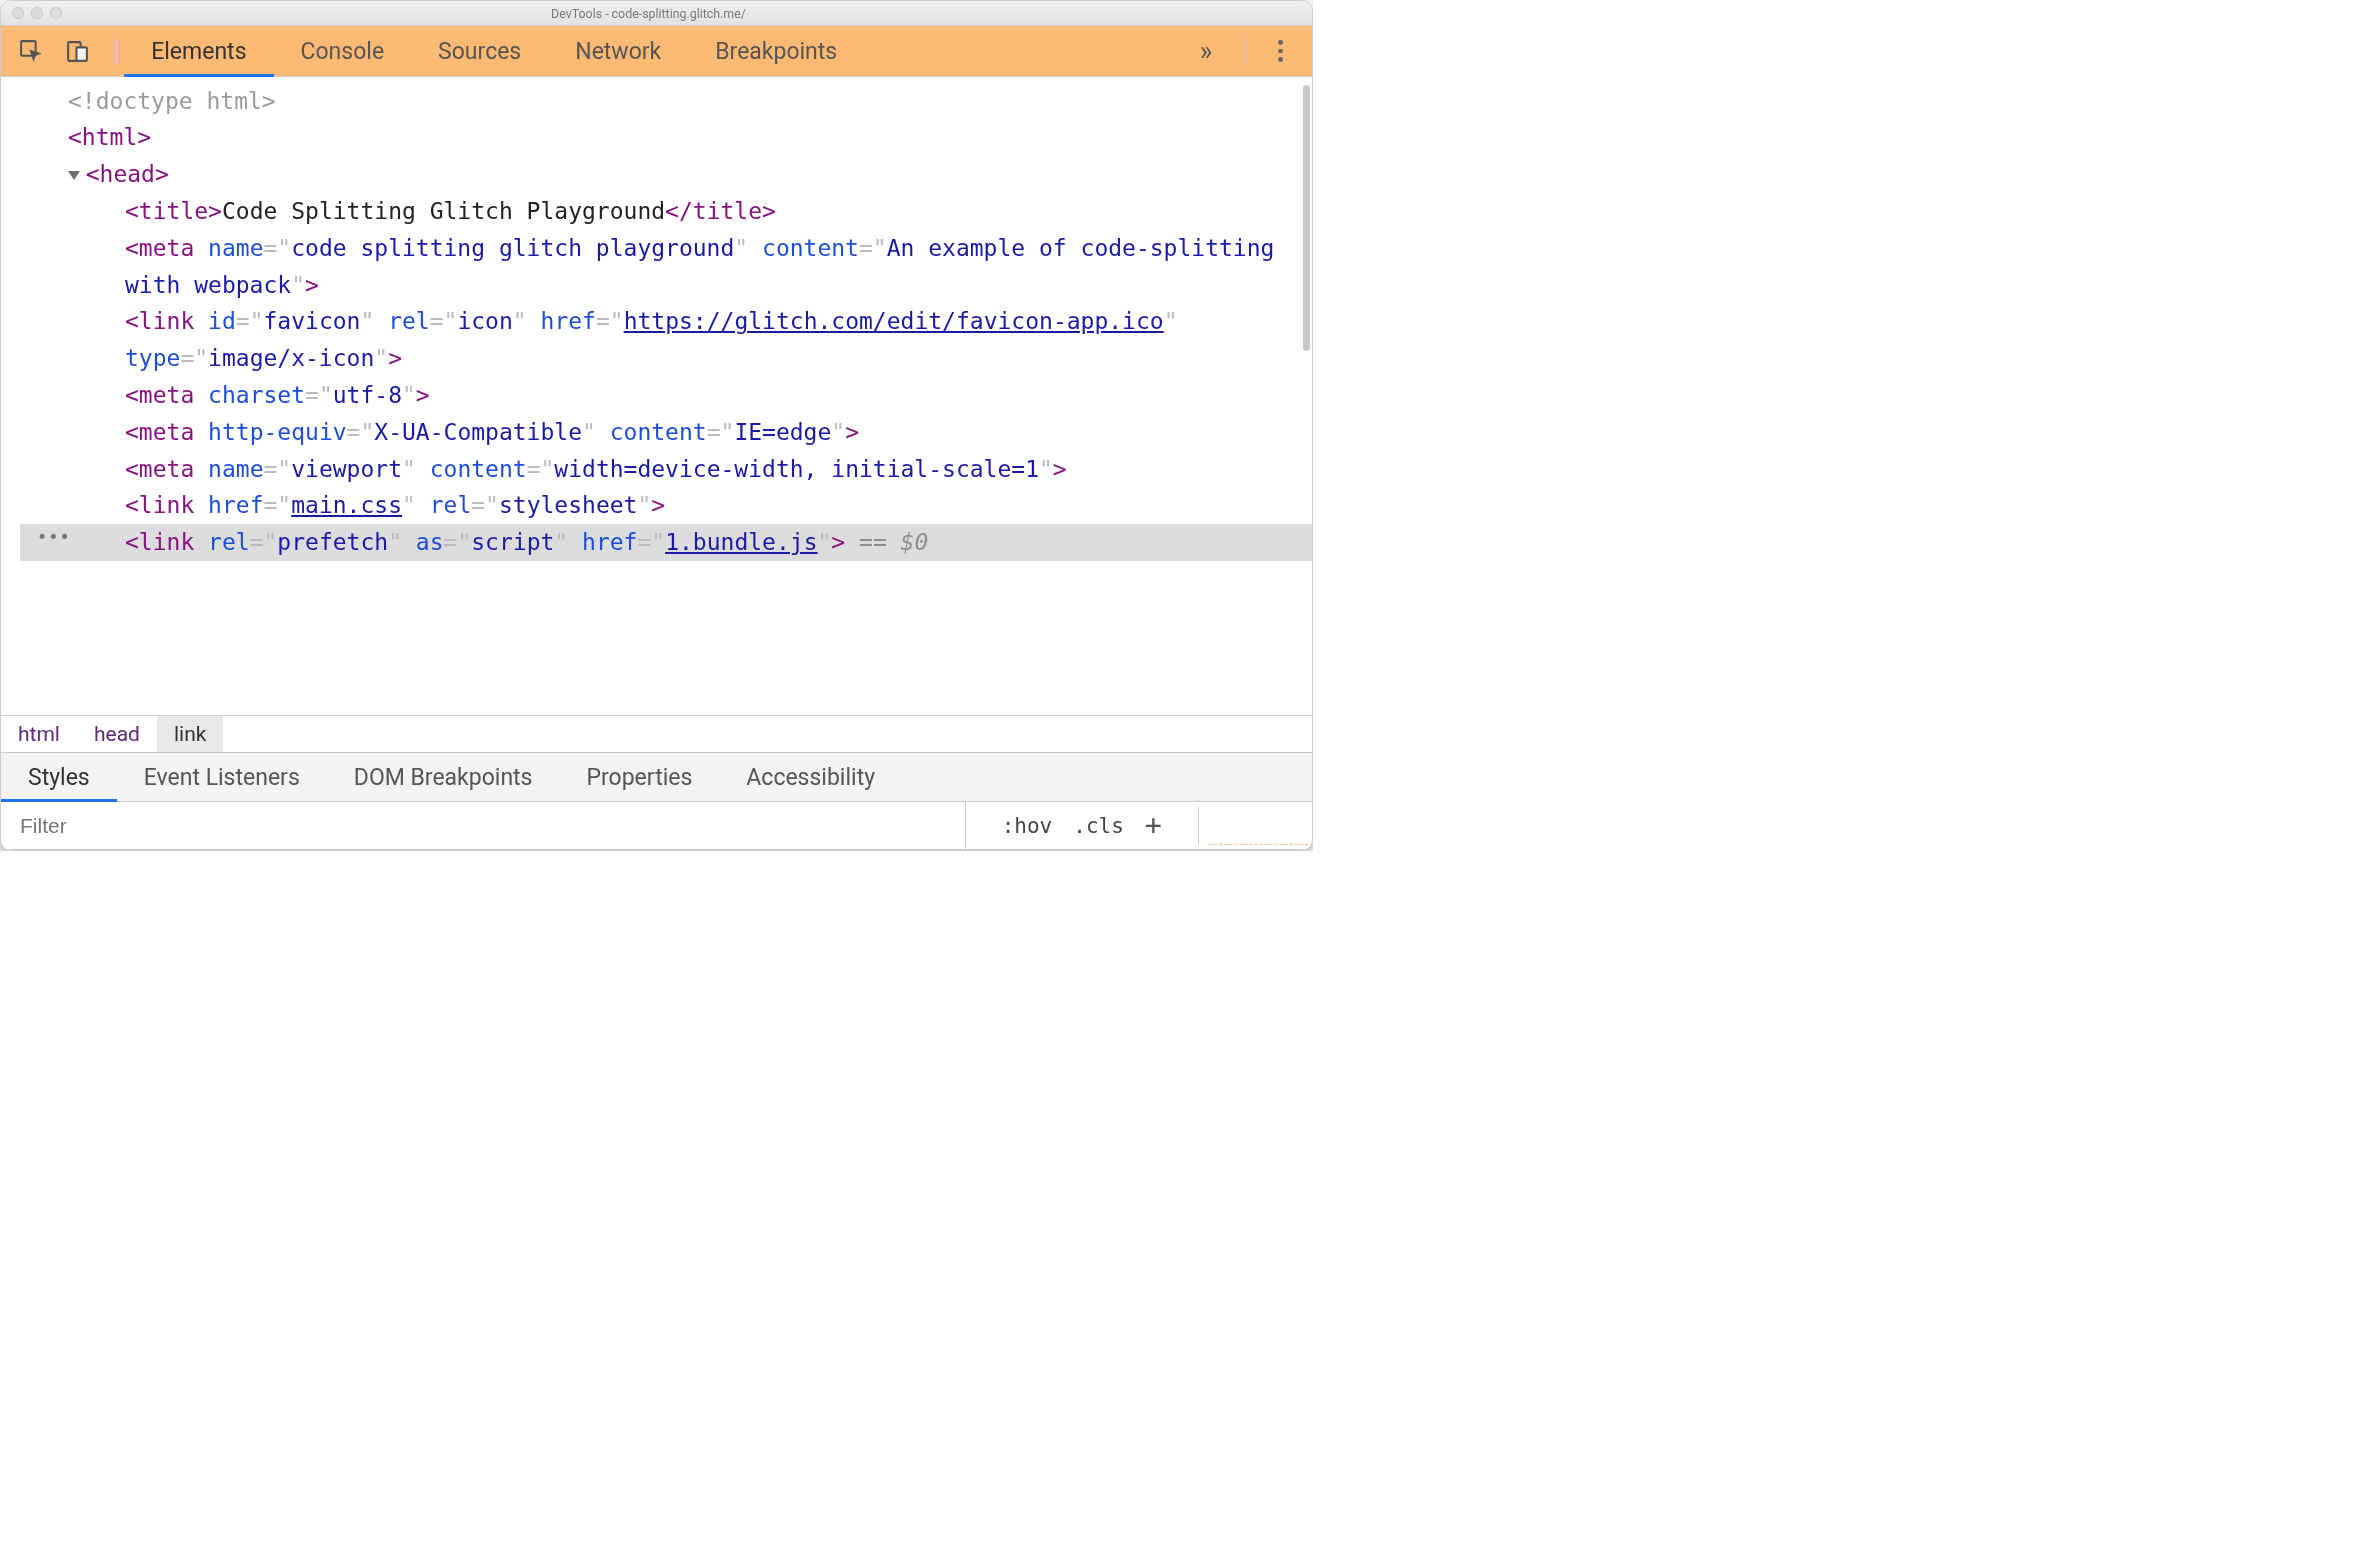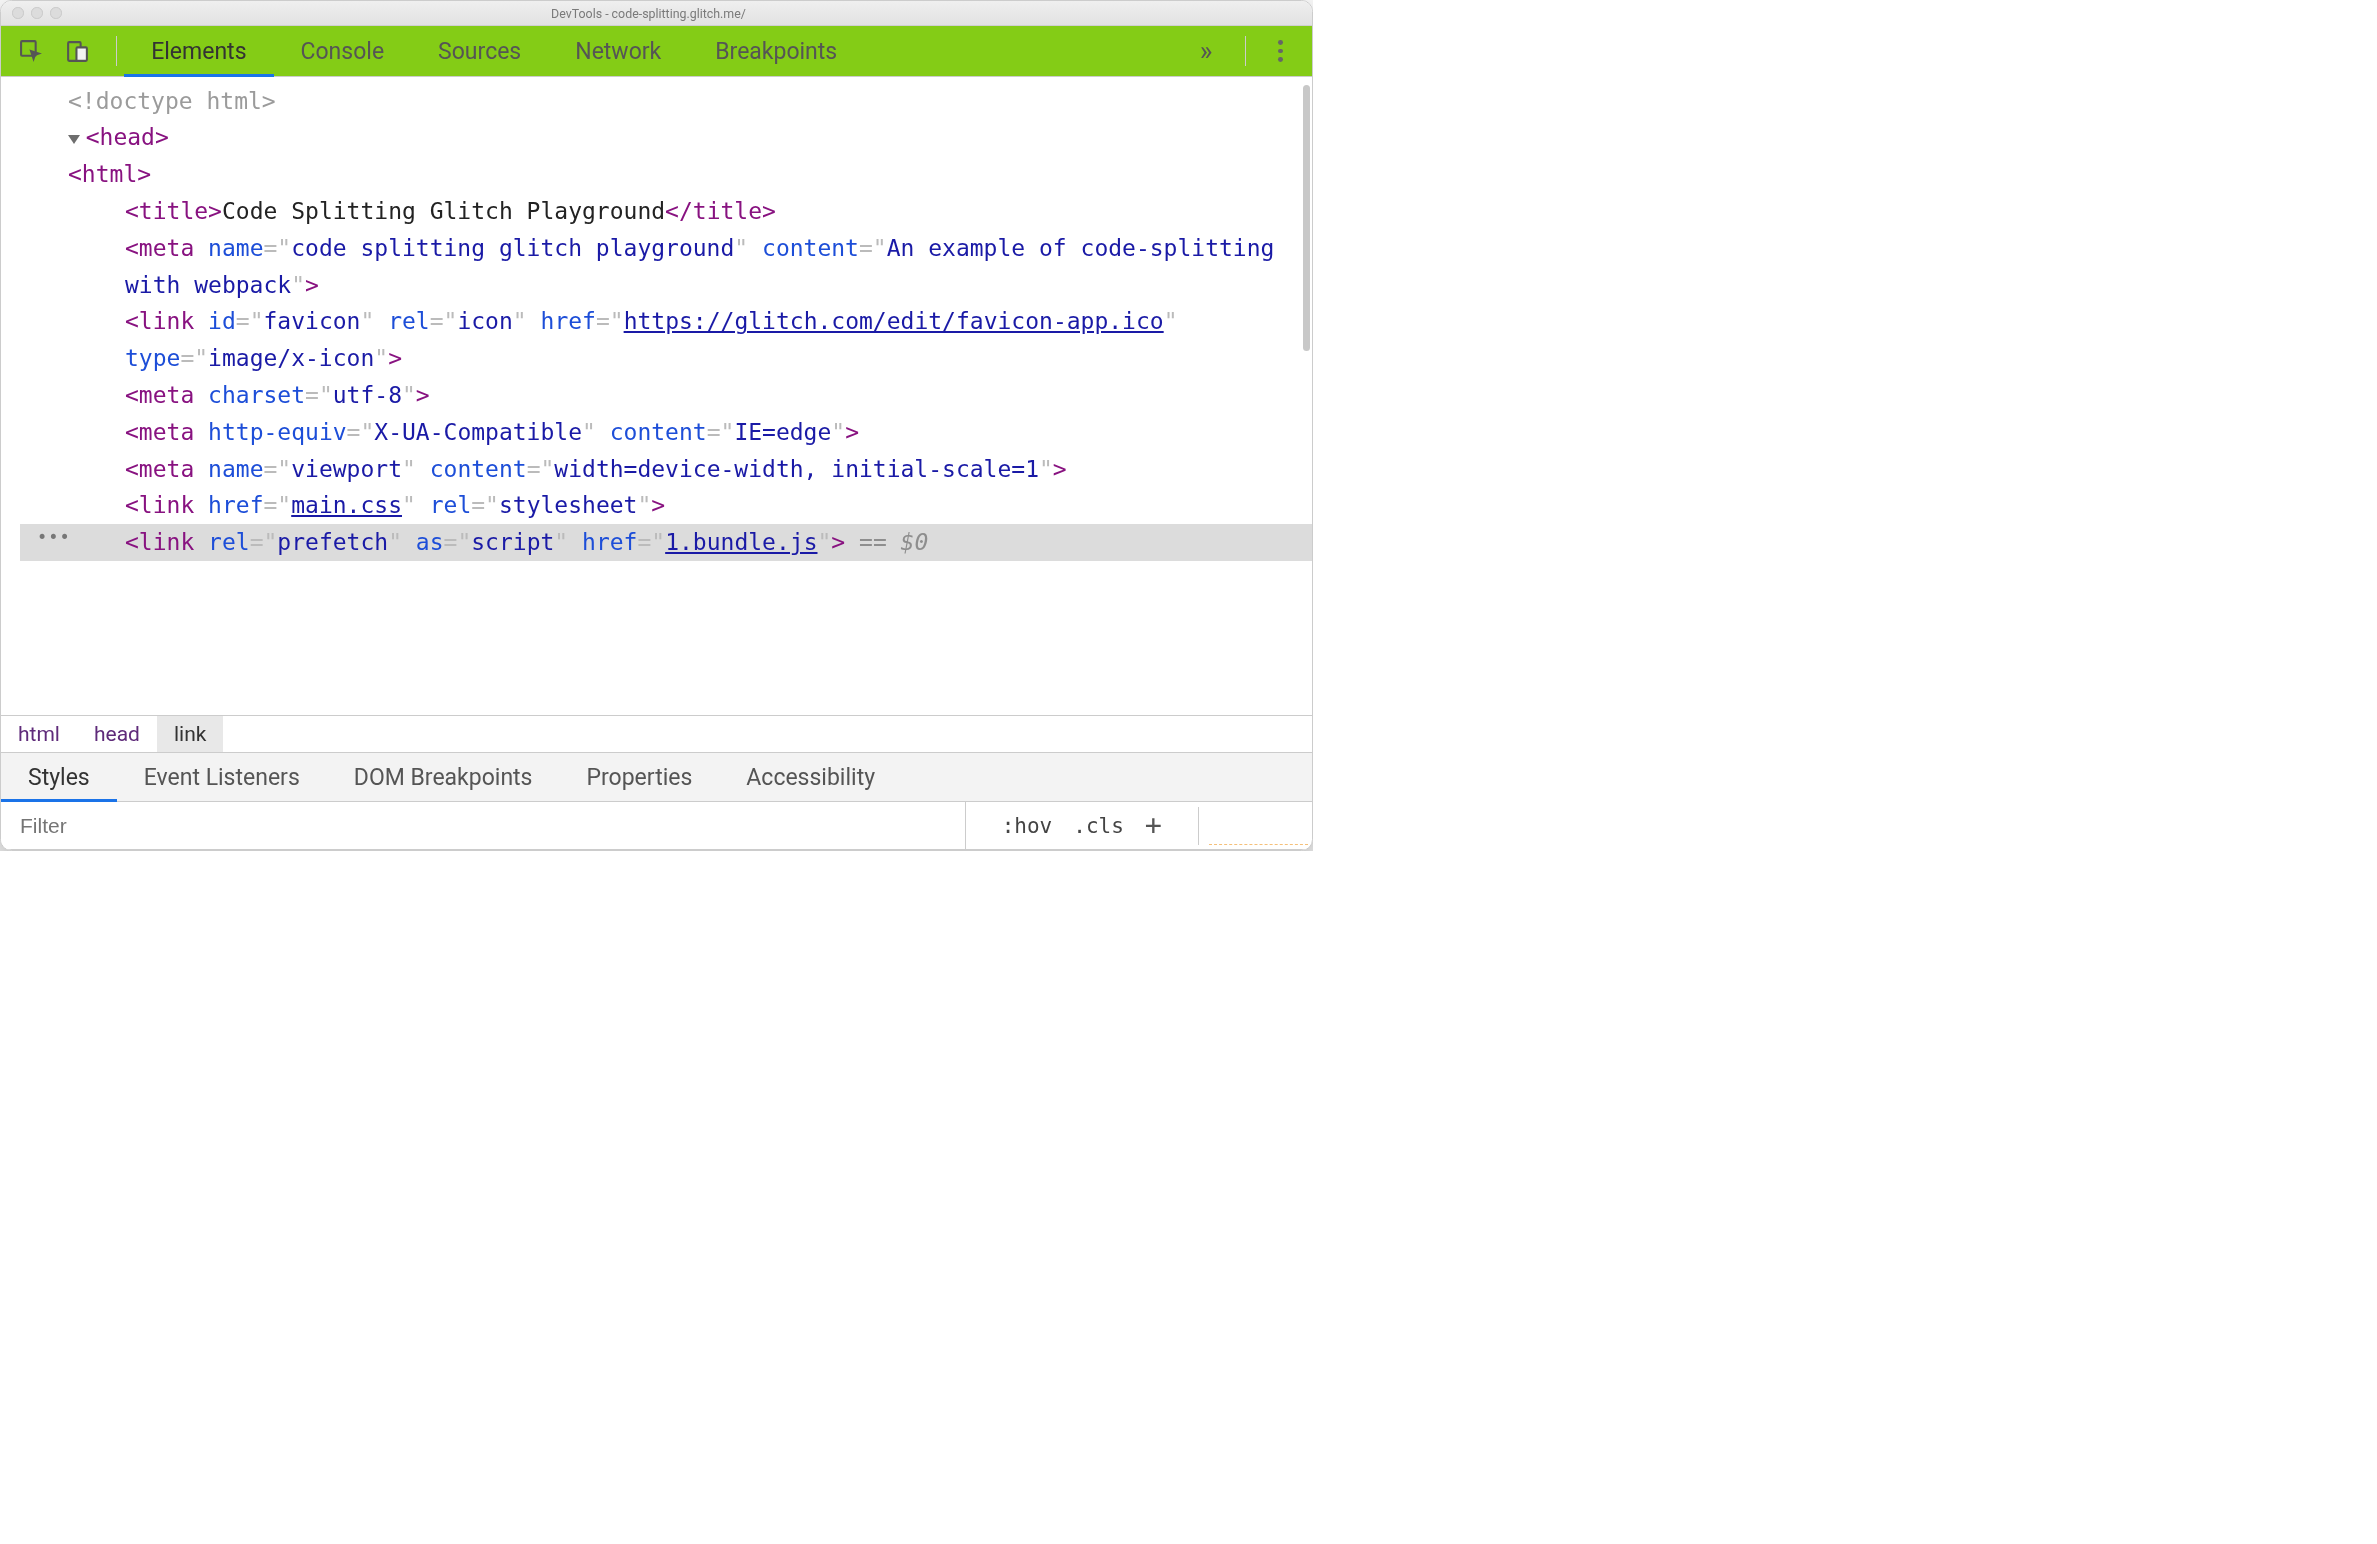--- a/index.html
+++ b/index.html
@@ -45,21 +45,21 @@
       text-align: center;
       font-size: 12.4px;
       color: #7a7a7a;
       pointer-events: none;
     }
     .toolbar {
       height: 51px;
       display: flex;
       align-items: center;
       border-bottom: 1px solid #ccc;
-      background: #84cc16;
+      background: #fdba74;
     }
     .toolbar-left {
       display: flex;
       align-items: center;
       gap: 19px;
       padding: 0 17px;
     }
     .icon-btn {
       width: 27px; height: 27px;
       display: flex; align-items: center; justify-content: center;
@@ -265,22 +265,22 @@
           <span></span>
           <span></span>
           <span></span>
         </div>
     </div>
   </div>
 
   <div class="elements-panel">
     <div class="scrollbar-indicator"></div>
     <div class="dom-line"><span class="doctype">&lt;!doctype html&gt;</span></div>
+    <div class="dom-line"><span class="tag-bracket">&lt;</span><span class="tag-name">html</span><span class="tag-bracket">&gt;</span></div>
     <div class="dom-line"><span class="expand-arrow"></span><span class="tag-bracket">&lt;</span><span class="tag-name">head</span><span class="tag-bracket">&gt;</span></div>
-    <div class="dom-line"><span class="tag-bracket">&lt;</span><span class="tag-name">html</span><span class="tag-bracket">&gt;</span></div>
 
     <div class="dom-line indent2"><span class="tag-bracket">&lt;</span><span class="tag-name">title</span><span class="tag-bracket">&gt;</span><span class="text-content">Code Splitting Glitch Playground</span><span class="tag-bracket">&lt;/</span><span class="tag-name">title</span><span class="tag-bracket">&gt;</span></div>
 
     <div class="dom-line indent2"><span class="tag-bracket">&lt;</span><span class="tag-name">meta</span> <span class="attr-name">name</span><span class="light-gray">="</span><span class="attr-val">code splitting glitch playground</span><span class="light-gray">"</span> <span class="attr-name">content</span><span class="light-gray">="</span><span class="attr-val">An example of code-splitting with webpack</span><span class="light-gray">"</span><span class="tag-bracket">&gt;</span></div>
 
     <div class="dom-line indent2"><span class="tag-bracket">&lt;</span><span class="tag-name">link</span> <span class="attr-name">id</span><span class="light-gray">="</span><span class="attr-val">favicon</span><span class="light-gray">"</span> <span class="attr-name">rel</span><span class="light-gray">="</span><span class="attr-val">icon</span><span class="light-gray">"</span> <span class="attr-name">href</span><span class="light-gray">="</span><span class="link-val">https://glitch.com/edit/favicon-app.ico</span><span class="light-gray">"</span> <span class="attr-name">type</span><span class="light-gray">="</span><span class="attr-val">image/x-icon</span><span class="light-gray">"</span><span class="tag-bracket">&gt;</span></div>
 
     <div class="dom-line indent2"><span class="tag-bracket">&lt;</span><span class="tag-name">meta</span> <span class="attr-name">charset</span><span class="light-gray">="</span><span class="attr-val">utf-8</span><span class="light-gray">"</span><span class="tag-bracket">&gt;</span></div>
 
     <div class="dom-line indent2"><span class="tag-bracket">&lt;</span><span class="tag-name">meta</span> <span class="attr-name">http-equiv</span><span class="light-gray">="</span><span class="attr-val">X-UA-Compatible</span><span class="light-gray">"</span> <span class="attr-name">content</span><span class="light-gray">="</span><span class="attr-val">IE=edge</span><span class="light-gray">"</span><span class="tag-bracket">&gt;</span></div>

